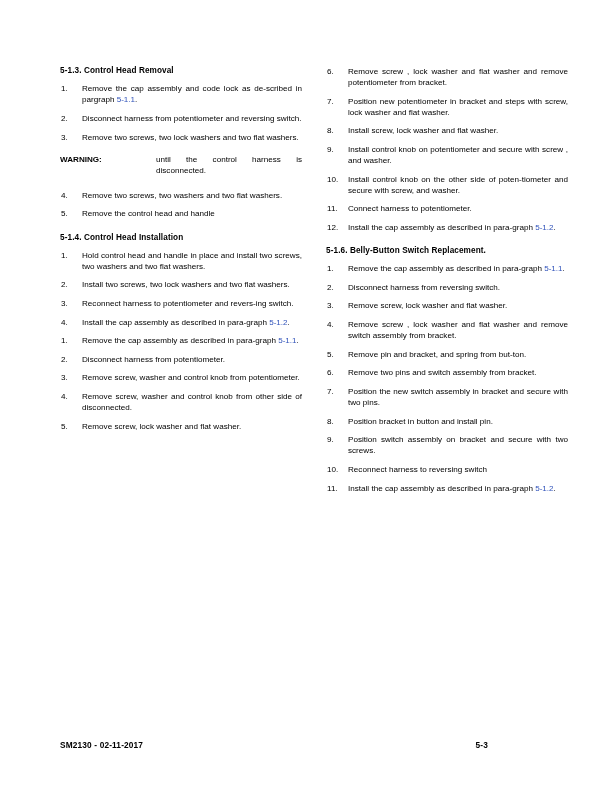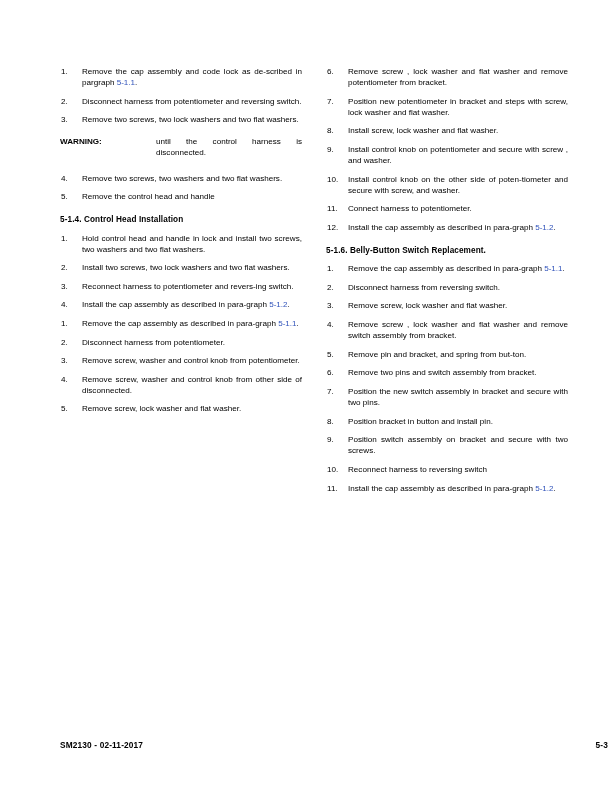--- a/index.html
+++ b/index.html
@@ -92,39 +92,40 @@
     display: block;
   }
   a.xref, .xref {
     color: #3355bb;
     text-decoration: none;
   }
   .footer {
     position: absolute;
     left: 60px;
     top: 740px;
-    width: 548px;
+    width: 428px;
     display: flex;
     flex-direction: row;
     justify-content: space-between;
     align-items: flex-start;
     font-size: 8.3px;
     font-weight: bold;
     letter-spacing: 0.15px;
   }
   .footer-right { text-align: right; }
 </style>
 </head>
 <body>
 
 <div class="page">
 
   <div class="content">
 
     <div class="column" id="left-col">
+        <h2 class="section-heading">5-1.3.  Control Head Removal</h2>
         <div class="step">
           <span class="step-num">1.</span>
           <span class="step-text"><span>Remove the cap assembly and code lock as  de-scribed in pargraph </span><a class="xref" href="#">5-1.1</a><span>.</span></span>
         </div>
         <div class="step">
           <span class="step-num">2.</span>
           <span class="step-text"><span>Disconnect harness from potentiometer and reversing switch.</span></span>
         </div>
         <div class="step">
           <span class="step-num">3.</span>
@@ -138,21 +139,21 @@
           <span class="step-num">4.</span>
           <span class="step-text"><span>Remove two screws, two washers and two flat washers.</span></span>
         </div>
         <div class="step">
           <span class="step-num">5.</span>
           <span class="step-text"><span>Remove the control head and handle</span></span>
         </div>
         <h2 class="section-heading spaced">5-1.4.  Control Head Installation</h2>
         <div class="step">
           <span class="step-num">1.</span>
-          <span class="step-text"><span>Hold control head and handle in lock and install two screws, two washers and two flat washers.</span></span>
+          <span class="step-text"><span>Hold control head and handle in place and install two screws, two washers and two flat washers.</span></span>
         </div>
         <div class="step">
           <span class="step-num">2.</span>
           <span class="step-text"><span>Install two screws, two lock washers and two flat washers.</span></span>
         </div>
         <div class="step">
           <span class="step-num">3.</span>
           <span class="step-text"><span>Reconnect harness to potentiometer and revers-ing switch.</span></span>
         </div>
         <div class="step">

